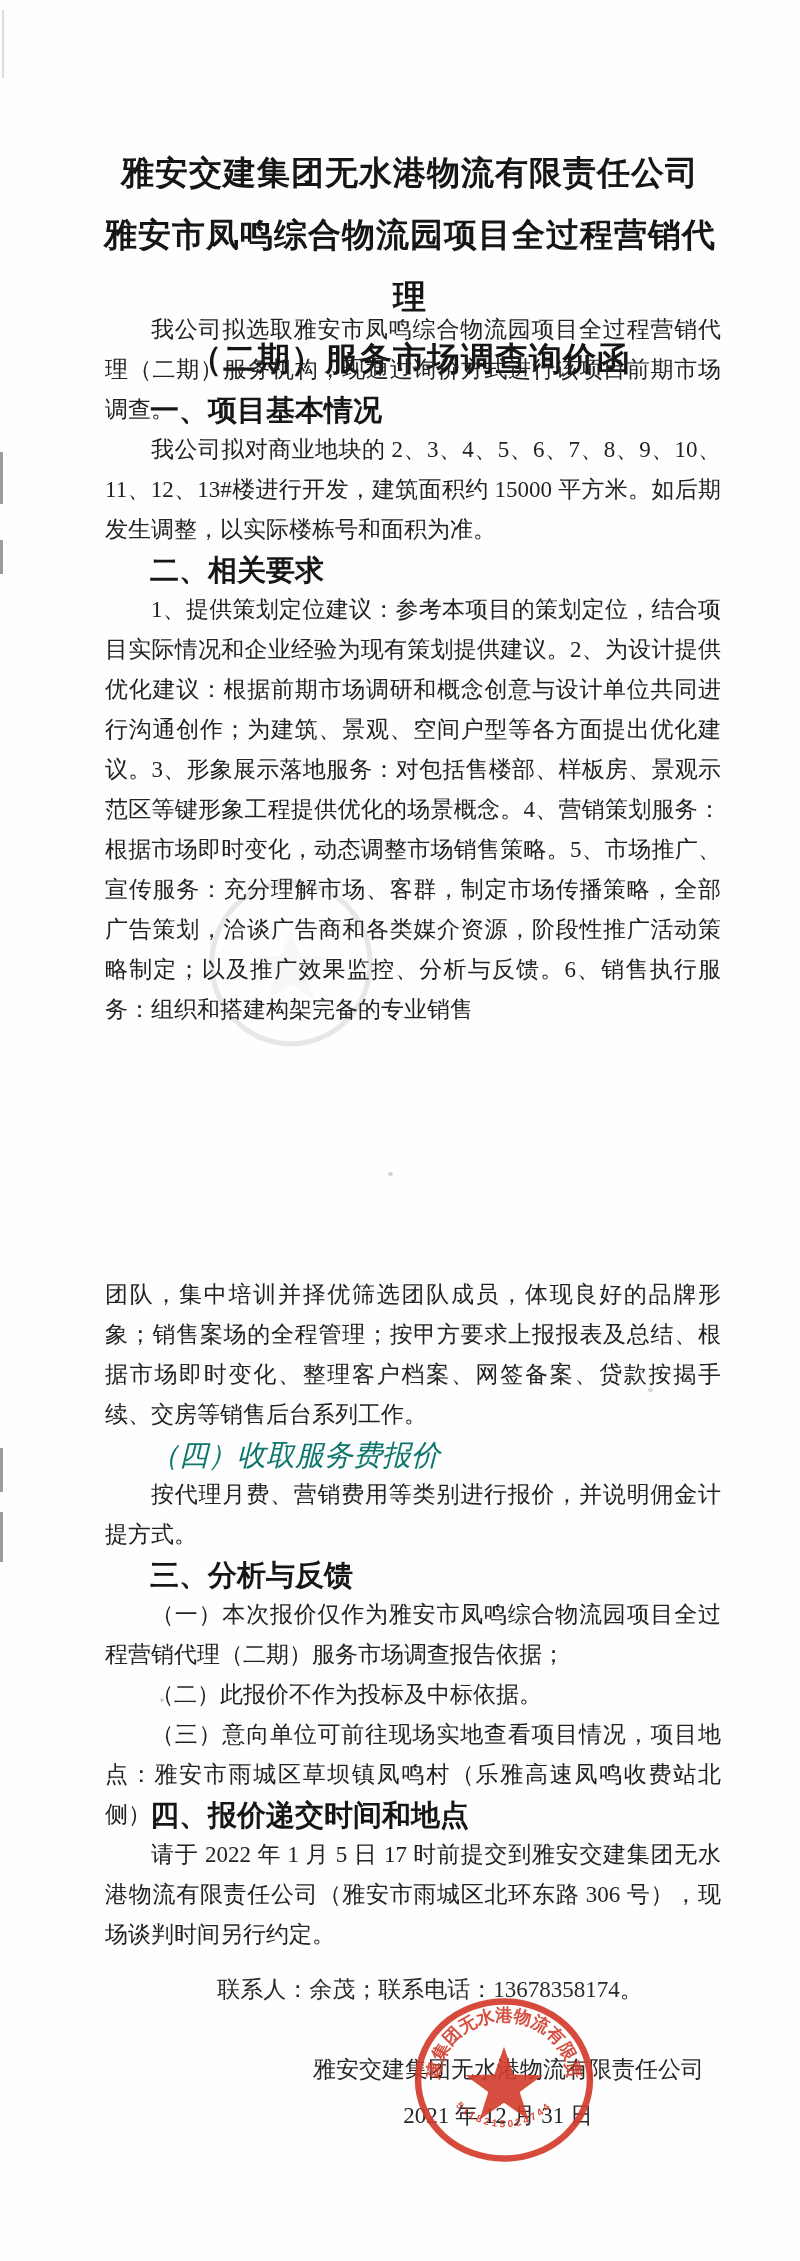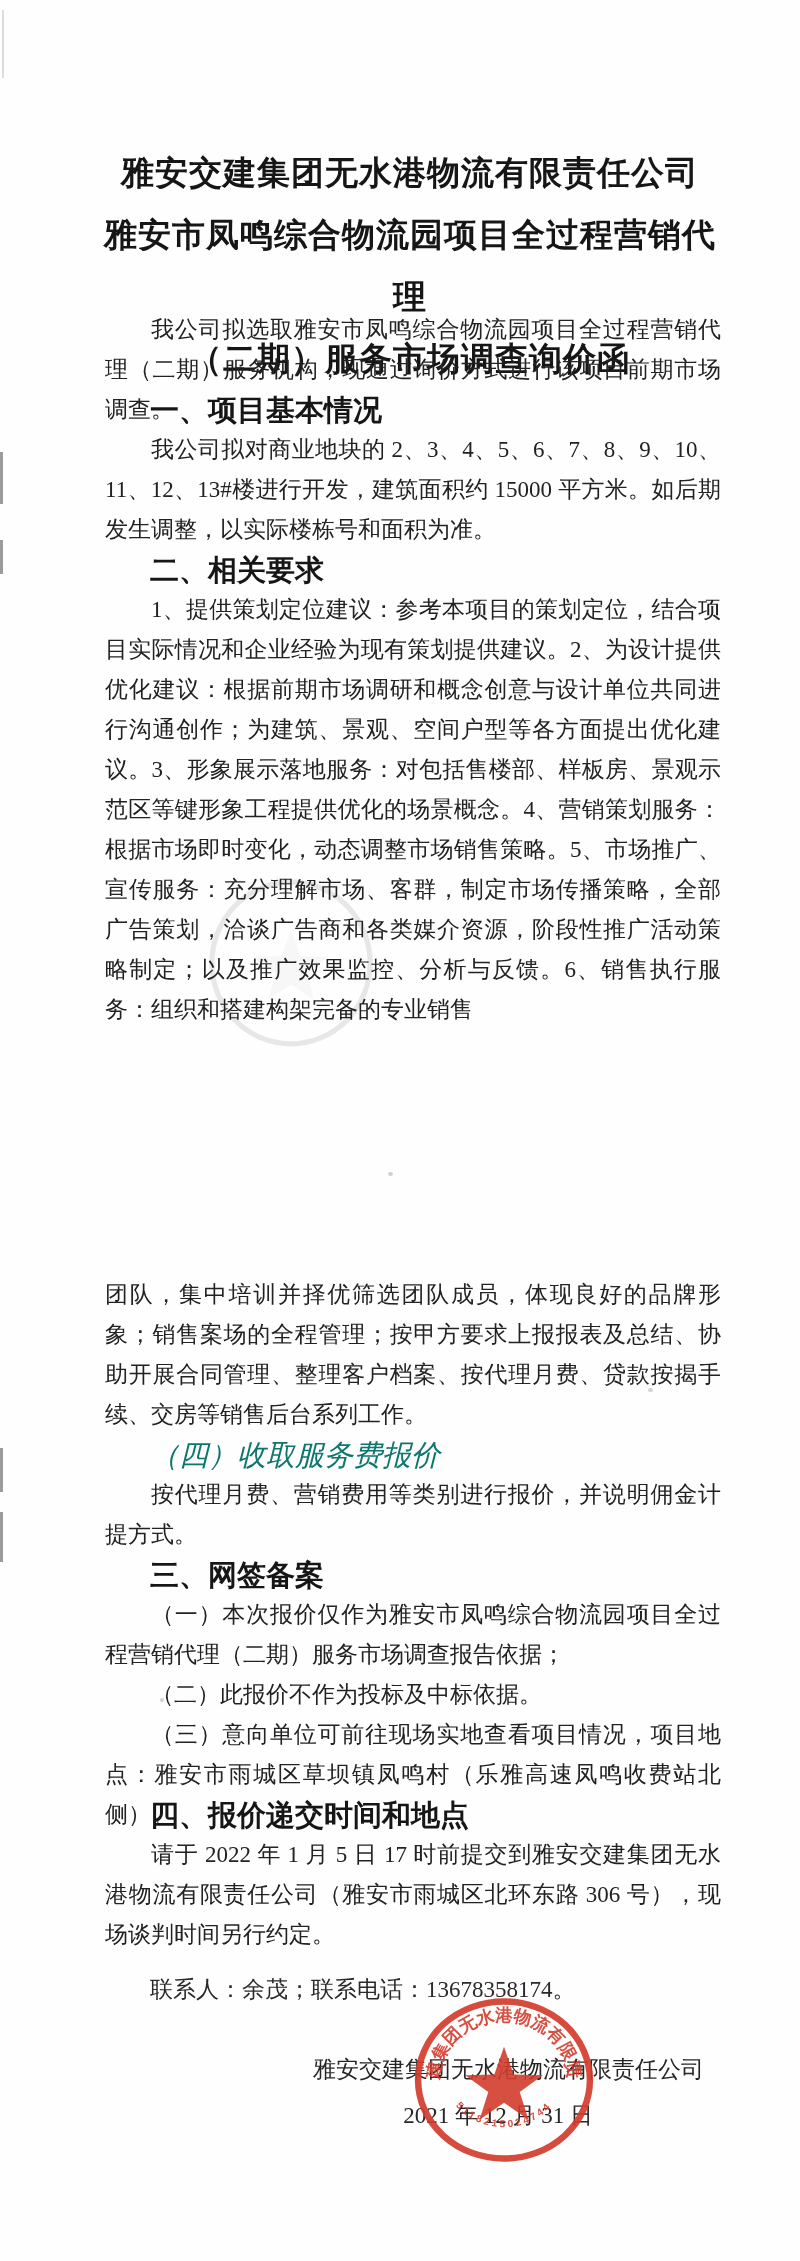--- a/index.html
+++ b/index.html
@@ -38,20 +38,21 @@
   .kaiti{
     font-style:italic;
     font-weight:normal;
     font-family:"Liberation Serif","DejaVu Serif",serif;
     color:#0f766e;
   }
   .contact-line{
     left:150px;width:560px;
     font-size:23px;line-height:40px;
     color:#2a2a2a;
+    text-align:center;
   }
   .sign-company{
     right:96px;width:620px;
     text-align:right;
     font-size:23px;line-height:40px;
     color:#262626;
   }
   .sign-date{
     left:398px;width:200px;
     text-align:center;
@@ -90,26 +91,26 @@
   </div>
 
   <div class="abs body-text indent" style="top:310px;">我公司拟选取雅安市凤鸣综合物流园项目全过程营销代理（二期）服务机构，现通过询价方式进行该项目前期市场调查。</div>
 
   <div class="abs heading" style="top:390px;">一、项目基本情况</div>
   <div class="abs body-text indent" style="top:430px;">我公司拟对商业地块的 2、3、4、5、6、7、8、9、10、11、12、13#楼进行开发，建筑面积约 15000 平方米。如后期发生调整，以实际楼栋号和面积为准。</div>
 
   <div class="abs heading" style="top:550px;">二、相关要求</div>
   <div class="abs body-text indent" style="top:590px;">1、提供策划定位建议：参考本项目的策划定位，结合项目实际情况和企业经验为现有策划提供建议。2、为设计提供优化建议：根据前期市场调研和概念创意与设计单位共同进行沟通创作；为建筑、景观、空间户型等各方面提出优化建议。3、形象展示落地服务：对包括售楼部、样板房、景观示范区等键形象工程提供优化的场景概念。4、营销策划服务：根据市场即时变化，动态调整市场销售策略。5、市场推广、宣传服务：充分理解市场、客群，制定市场传播策略，全部广告策划，洽谈广告商和各类媒介资源，阶段性推广活动策略制定；以及推广效果监控、分析与反馈。6、销售执行服务：组织和搭建构架完备的专业销售</div>
 
-  <div class="abs body-text" style="top:1275px;">团队，集中培训并择优筛选团队成员，体现良好的品牌形象；销售案场的全程管理；按甲方要求上报报表及总结、协助开展合同管理、整理客户档案、按代理月费、贷款按揭手续、交房等销售后台系列工作。</div>
+  <div class="abs body-text" style="top:1275px;">团队，集中培训并择优筛选团队成员，体现良好的品牌形象；销售案场的全程管理；按甲方要求上报报表及总结、根据市场即时变化、整理客户档案、网签备案、贷款按揭手续、交房等销售后台系列工作。</div>
 
   <div class="abs heading kaiti" style="top:1435px;">（四）收取服务费报价</div>
   <div class="abs body-text indent" style="top:1475px;">按代理月费、营销费用等类别进行报价，并说明佣金计提方式。</div>
 
-  <div class="abs heading" style="top:1555px;">三、网签备案</div>
+  <div class="abs heading" style="top:1555px;">三、分析与反馈</div>
   <div class="abs body-text indent" style="top:1595px;">（一）本次报价仅作为雅安市凤鸣综合物流园项目全过程营销代理（二期）服务市场调查报告依据；</div>
   <div class="abs body-text indent" style="top:1675px;">（二）此报价不作为投标及中标依据。</div>
   <div class="abs body-text indent" style="top:1715px;">（三）意向单位可前往现场实地查看项目情况，项目地点：雅安市雨城区草坝镇凤鸣村（乐雅高速凤鸣收费站北侧）。</div>
 
   <div class="abs heading" style="top:1795px;">四、报价递交时间和地点</div>
   <div class="abs body-text indent" style="top:1835px;">请于 2022 年 1 月 5 日 17 时前提交到雅安交建集团无水港物流有限责任公司（雅安市雨城区北环东路 306 号），现场谈判时间另行约定。</div>
 
   <div class="abs contact-line" style="top:1970px;">联系人：余茂；联系电话：13678358174。</div>
 
   <div class="abs sign-company" style="top:2050px;">雅安交建集团无水港物流有限责任公司</div>

